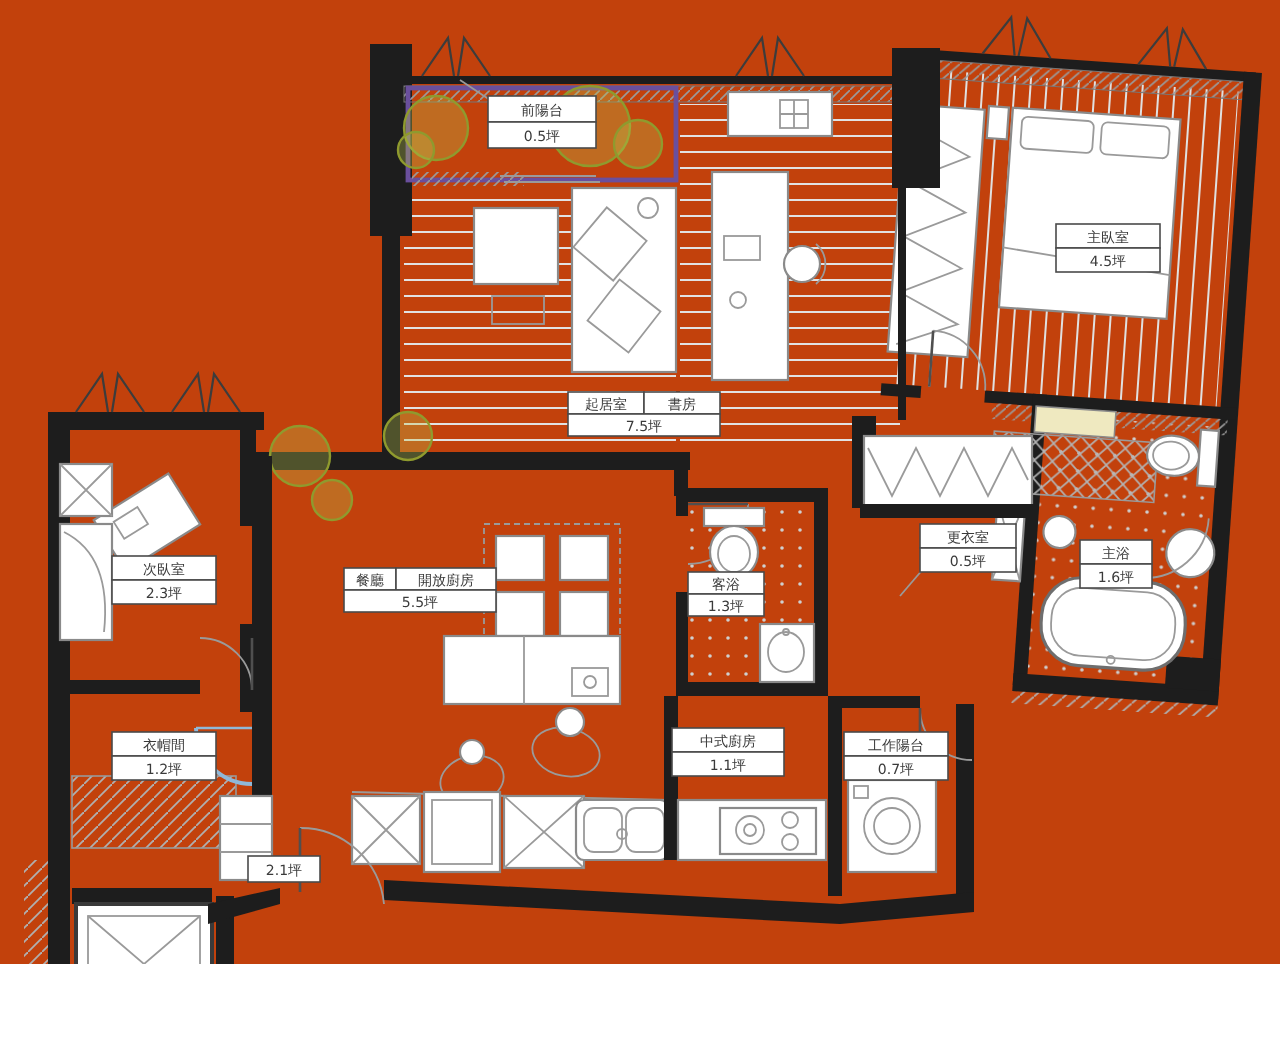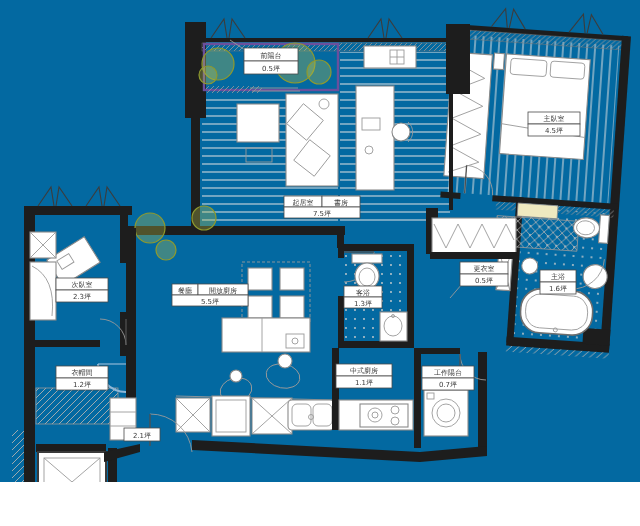--- a/index.html
+++ b/index.html
@@ -1,16 +1,16 @@
 <!DOCTYPE html>
 <html><head>
 <meta charset="utf-8">
 <style>
   html,body{margin:0;padding:0;background:#ffffff;}
-  #stage{position:relative;width:640px;height:482px;background:#0369a1;overflow:hidden;
+  #stage{position:relative;width:640px;height:482px;background:#c2410c;overflow:hidden;
          font-family:"DejaVu Sans",sans-serif;}
   svg{display:block}
   .wall{fill:#1d1d1d;stroke:none}
   .furn{fill:#ffffff;stroke:#8a8a8a;stroke-width:1.1}
   .furn2{fill:none;stroke:#9a9a9a;stroke-width:0.9}
   .darkline{fill:none;stroke:#4f4f4f;stroke-width:1.3}
   .arc{fill:none;stroke:#9a9a9a;stroke-width:0.9}
   .tree{fill:#b9c14d;fill-opacity:0.33;stroke:#8f9a2e;stroke-width:1.2}
   .lblbox{fill:#ffffff;stroke:#4a4a4a;stroke-width:0.8}
   .lbl{font:7px "DejaVu Sans",sans-serif;fill:#3a3a3a;text-anchor:middle}

